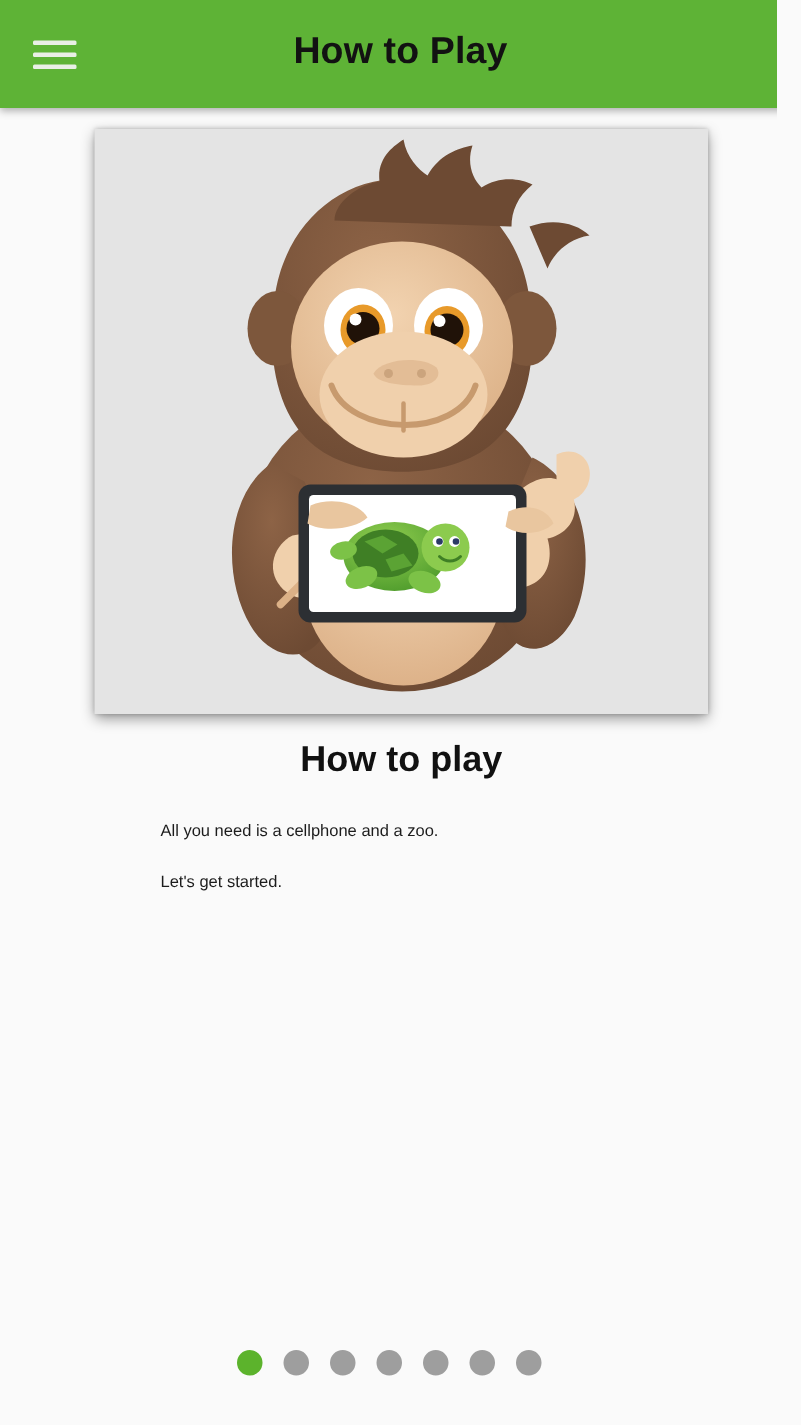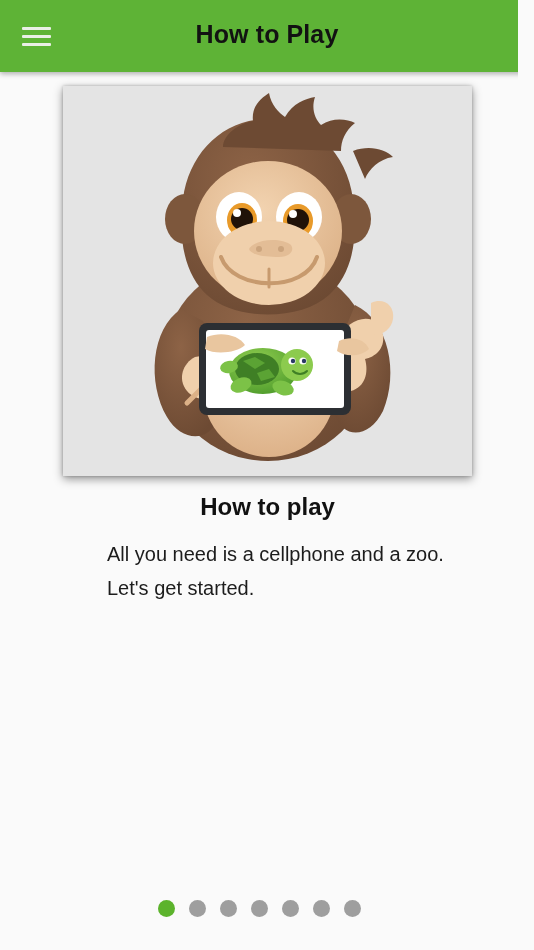--- a/index.html
+++ b/index.html
@@ -99,21 +99,21 @@
     font-size: 24px;
     font-weight: bold;
     color: #111111;
     line-height: 30px;
     padding: 0 6px;
   }
   .slide-body {
     margin-top: 18px;
     padding-left: 44px;
     padding-right: 10px;
-    font-size: 20px;
+    font-size: 11px;
     color: #1c1c1c;
     line-height: 29px;
   }
   .slide-body p + p { margin-top: 5px; }
 
   
   .monkey-wrap {
     position: absolute;
     left: 50%;
     top: 50%;

